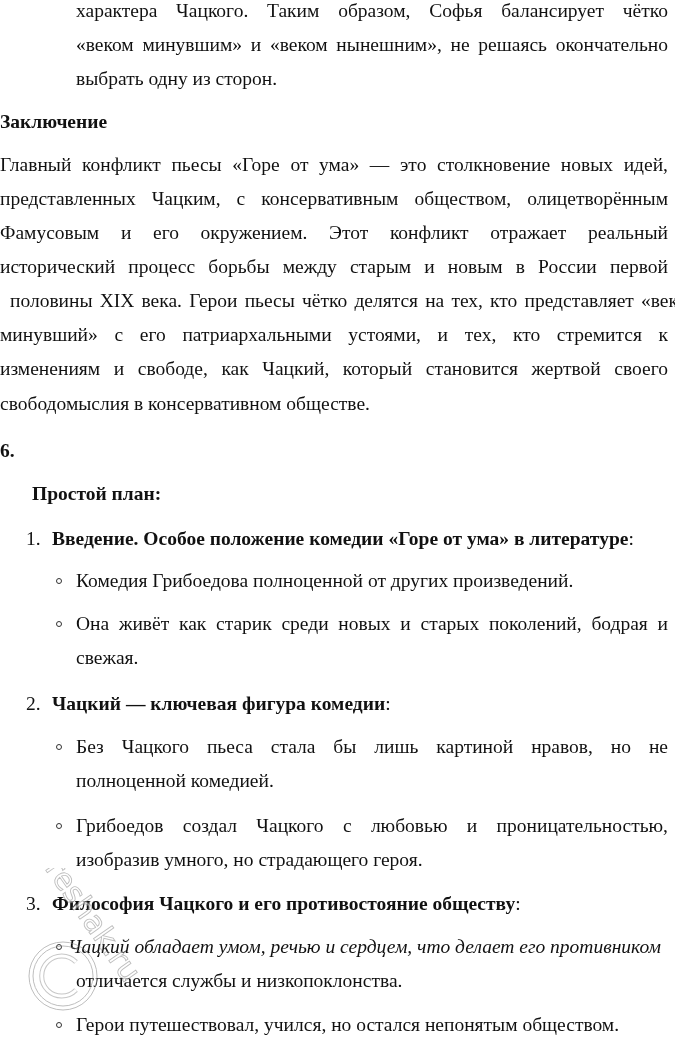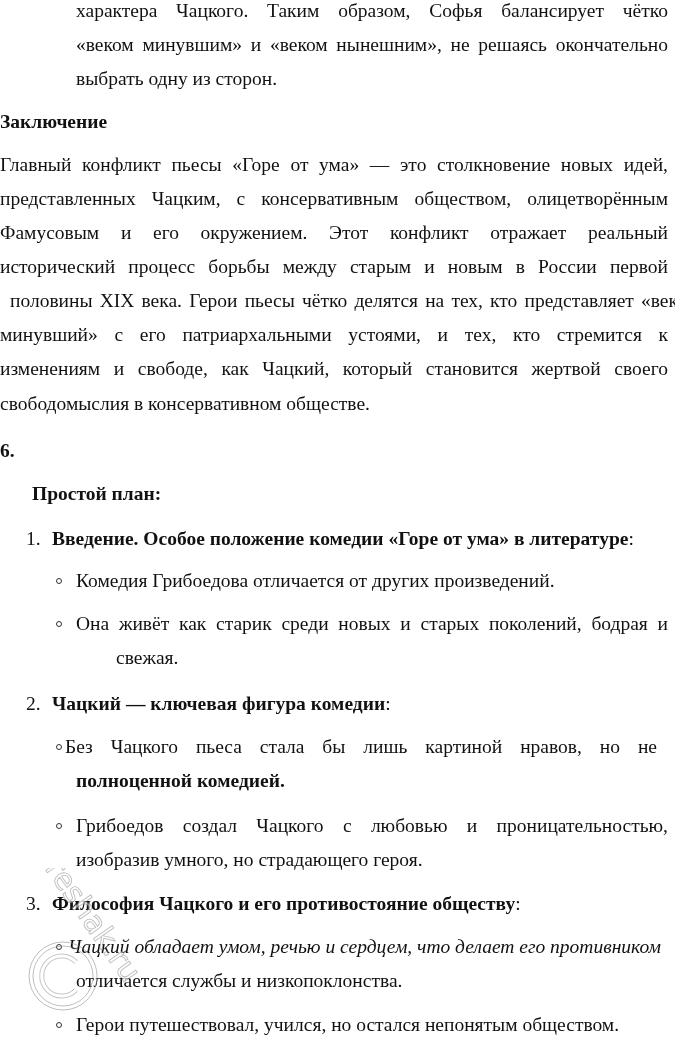--- a/index.html
+++ b/index.html
@@ -44,32 +44,32 @@
 
   <div class="line bold" style="left:0px; top:440px;">6.</div>
 
   <div class="line bold" style="left:16px; top:483px;margin-left:16px;">Простой план:</div>
 
   <div class="line" style="left:26px; top:528px;">1.</div>
   <div class="line" style="left:52px; top:528px;">
     <span class="bold">Введение. Особое положение комедии «Горе от ума» в литературе</span><span>:</span>
   </div>
   <span class="bullet" style="left:56px; top:578px;"></span>
-  <div class="line" style="left:76px; top:570px;">Комедия Грибоедова отличается от других произведений.</div>
+  <div class="line" style="left:76px; top:570px;">Комедия Грибоедова полноценной от других произведений.</div>
   <span class="bullet" style="left:56px; top:621px;"></span>
   <div class="line just" style="left:76px; width:592px; top:613px;">Она живёт как старик среди новых и старых поколений, бодрая и</div>
-  <div class="line" style="left:76px; top:647px;margin-left:40px;">свежая.</div>
+  <div class="line" style="left:76px; top:647px;">свежая.</div>
 
   <div class="line" style="left:26px; top:693px;">2.</div>
   <div class="line" style="left:52px; top:693px;">
     <span class="bold">Чацкий — ключевая фигура комедии</span><span>:</span>
   </div>
   <span class="bullet" style="left:56px; top:744px;"></span>
-  <div class="line just" style="left:65px; width:592px; top:736px;">Без Чацкого пьеса стала бы лишь картиной нравов, но не</div>
-  <div class="line" style="left:76px; top:770px;font-weight:bold;">полноценной комедией.</div>
+  <div class="line just" style="left:76px; width:592px; top:736px;">Без Чацкого пьеса стала бы лишь картиной нравов, но не</div>
+  <div class="line" style="left:76px; top:770px;">полноценной комедией.</div>
   <span class="bullet" style="left:56px; top:823px;"></span>
   <div class="line just" style="left:76px; width:592px; top:815px;">Грибоедов создал Чацкого с любовью и проницательностью,</div>
   <div class="line" style="left:76px; top:849px;text-align:center;">изобразив умного, но страдающего героя.</div>
 
   <div class="line" style="left:26px; top:893px;">3.</div>
   <div class="line" style="left:52px; top:893px;">
     <span class="bold">Философия Чацкого и его противостояние обществу</span><span>:</span>
   </div>
   <span class="bullet" style="left:56px; top:944px;"></span>
   <div class="line just" style="left:68px; width:592px; top:936px;font-style:italic;">Чацкий обладает умом, речью и сердцем, что делает его противником</div>

